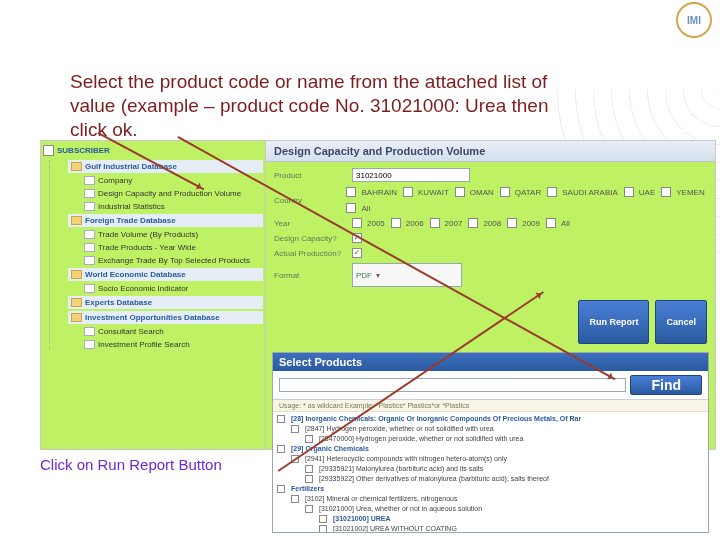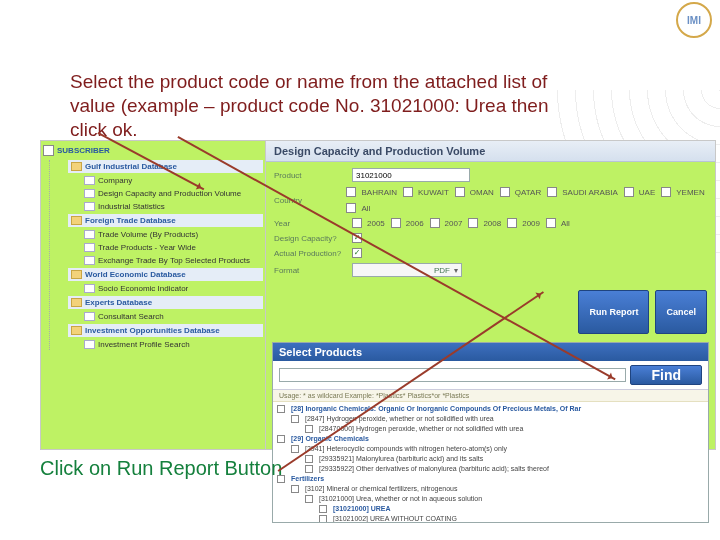--- a/index.html
+++ b/index.html
@@ -1,19 +1,19 @@
 <!DOCTYPE html>
 <html><head>
 <meta charset="utf-8">
 <style>
   *{box-sizing:border-box;margin:0;padding:0;font-family:Arial,Helvetica,sans-serif}
   body{width:720px;height:540px;background:#fff;position:relative;overflow:hidden;font-size:9px;color:#333}
   .logo{position:absolute;top:2px;right:8px;width:36px;height:36px;border:2px solid #d4a84a;border-radius:50%;display:flex;align-items:center;justify-content:center;font-size:10px;font-weight:bold;color:#6a8fc4;background:#fff}
   .instr-top{position:absolute;top:70px;left:70px;width:505px;font-size:19px;color:#7f1d1d;line-height:1.25}
-  .instr-bot{position:absolute;top:456px;left:40px;font-size:20px;color:#15803d;line-height:1.25}
+  .instr-bot{position:absolute;top:456px;left:40px;font-size:15px;color:#6d28d9;line-height:1.25}
   .app{position:absolute;top:140px;left:40px;right:4px;height:310px;border:1px solid #c8c8c8;background:#bef264;display:flex}
   
   .side{width:225px;border-right:1px solid #c8c8c8;padding:4px 2px;font-size:8px;color:#333;overflow:hidden}
   .root{font-weight:bold;color:#2a5aa0;margin-bottom:4px}
   .root::before{content:"";display:inline-block;width:9px;height:9px;border:1px solid #888;background:#fff;margin-right:3px;vertical-align:middle;font-size:8px;line-height:8px;text-align:center}
   .node{margin:2px 0 2px 12px;padding:1px 2px;display:flex;align-items:center}
   .node.l2{margin-left:26px}
   .node.grp{font-weight:bold;background:#e5edf7;color:#2a5aa0;padding:2px 3px}
   .ic{display:inline-block;width:11px;height:9px;margin-right:3px;background:#f3d27a;border:1px solid #c9a544;position:relative;flex-shrink:0}
   .ic.doc{background:#fff;border-color:#aac}
@@ -22,21 +22,21 @@
   .main{flex:1;display:flex;flex-direction:column}
   .mhdr{background:linear-gradient(#e8eef6,#d5e0ee);padding:4px 8px;font-weight:bold;font-size:11px;color:#3a4a66;border-bottom:1px solid #b8c4d6}
   .form{padding:6px 8px 4px;font-size:8px;color:#475}
   .row{display:flex;align-items:center;margin-bottom:5px}
   .lbl{width:78px;color:#5b7b5b}
   .inp{border:1px solid #9aa;background:#fff;padding:1px 3px;font-size:8px;min-width:90px;height:14px}
   .chk{width:10px;height:10px;border:1px solid #888;display:inline-block;margin-right:3px;text-align:center;line-height:8px;font-size:8px;background:#fff}
   .chk.on::after{content:"✓";color:#2a7a2a}
   .cgroup{display:flex;gap:6px;flex-wrap:wrap}
   .cl{display:flex;align-items:center;gap:2px;color:#555}
-  .sel{border:1px solid #9aa;background:#f7f7f7;padding:1px 3px;font-size:8px;height:14px;display:inline-flex;align-items:center;justify-content:flex-end;min-width:110px}
+  .sel{border:1px solid #9aa;background:#f7f7f7;padding:1px 3px;font-size:8px;height:24px;display:inline-flex;align-items:center;justify-content:flex-start;min-width:110px}
   .sel::after{content:"▾";margin-left:4px;color:#666}
   .btnbar{display:flex;justify-content:flex-end;gap:6px;padding:4px 8px}
   .btn{background:linear-gradient(#4a7fd6,#2a5aa0);color:#fff;border:1px solid #1f4480;border-radius:2px;padding:16px 10px;font-size:9px;font-weight:bold;cursor:pointer}
   
   .popup{margin:4px 6px 0;border:1px solid #9aa;background:#fff}
   .phdr{background:linear-gradient(#3d6fbf,#2a5aa0);color:#fff;font-weight:bold;font-size:11px;padding:3px 6px}
   .psrch{display:flex;gap:4px;padding:4px 6px;align-items:center;border-bottom:1px solid #ccd}
   .psrch .inp{flex:1}
   .hint{padding:2px 6px;font-size:7px;color:#7a7a55;background:#f7f5e8;border-bottom:1px solid #e5e0c0}
   .ptree{padding:2px 4px;font-size:7px;color:#444;max-height:120px;overflow:hidden}
@@ -106,28 +106,28 @@
         </div>
       <div class="node l2">
           <span class="ic doc"></span>
           <span>Socio Economic Indicator</span>
         </div>
 
       <div class="node grp">
           <span class="ic"></span>
           <span>Experts Database</span>
         </div>
+      <div class="node grp">
+          <span class="ic"></span>
+          <span>Investment Opportunities Database</span>
+        </div>
+
       <div class="node l2">
           <span class="ic doc"></span>
           <span>Consultant Search</span>
-        </div>
-
-      <div class="node grp">
-          <span class="ic"></span>
-          <span>Investment Opportunities Database</span>
         </div>
       <div class="node l2">
           <span class="ic doc"></span>
           <span>Investment Profile Search</span>
         </div>
     </div>
   </div>
 
   <div class="main">
     <div class="mhdr">Design Capacity and Production Volume</div>

